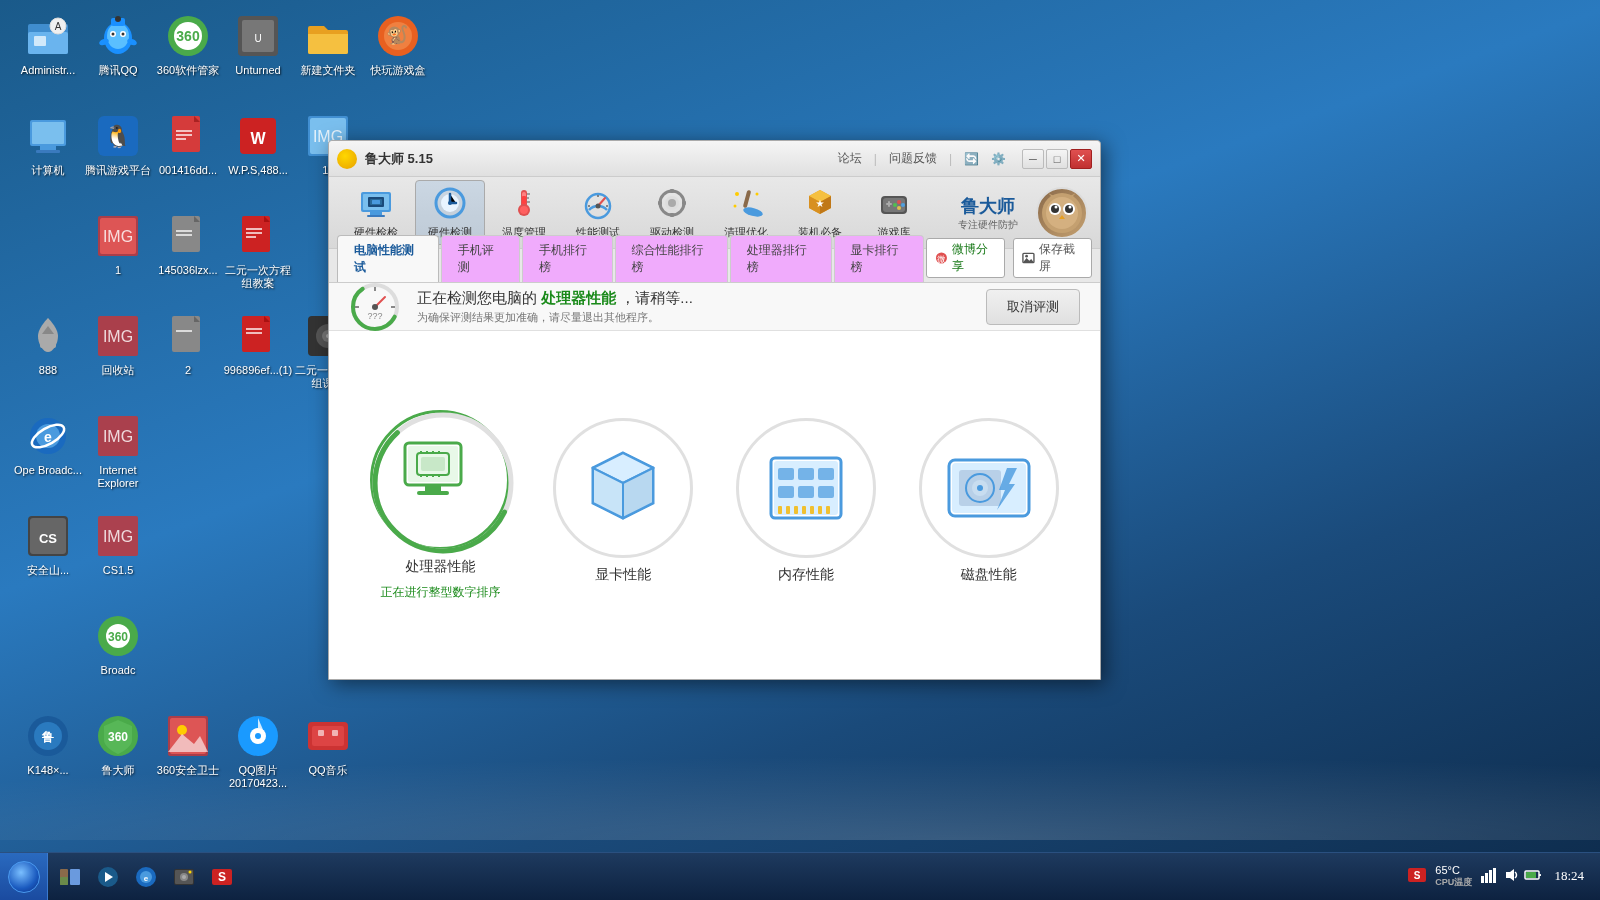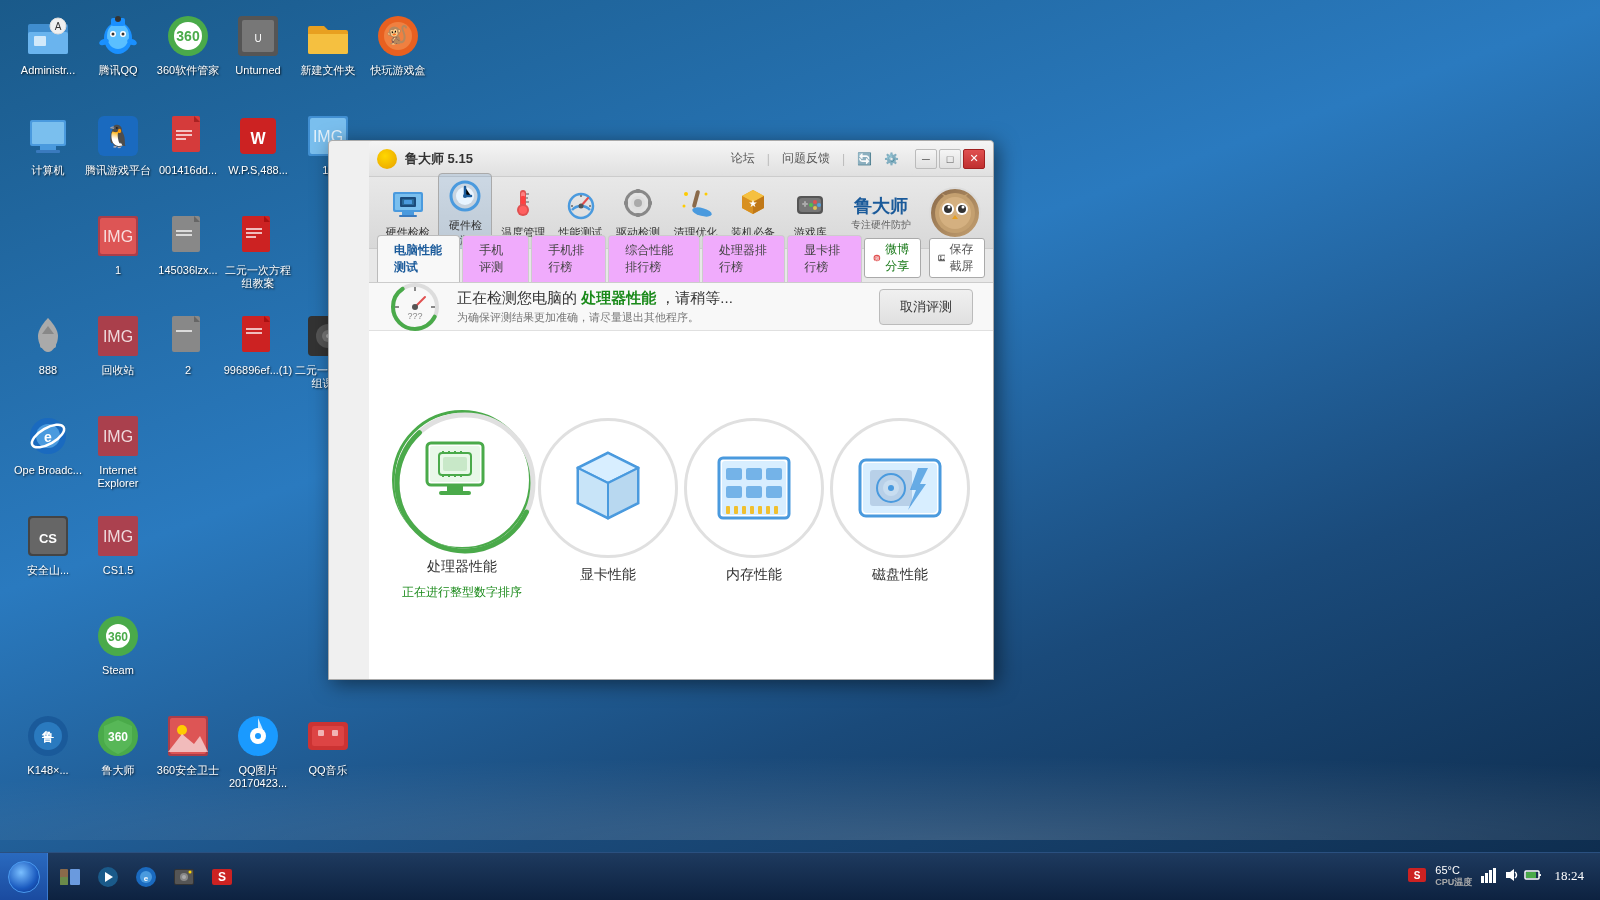--- a/index.html
+++ b/index.html
@@ -139,30 +139,29 @@
       word-break: break-word;
       line-height: 1.2;
       max-width: 76px;
     }
 
     
     .app-window {
       position: absolute;
       top: 140px;
       left: 328px;
-      width: 666px;
+      width: 773px;
       height: 540px;
       background: #f0f0f0;
       border: 1px solid #aaa;
       border-radius: 4px 4px 0 0;
       box-shadow: 4px 4px 20px rgba(0,0,0,0.5);
       display: flex;
       flex-direction: column;
       z-index: 50;
-      padding-left: 40px;
     }
 
     
     .title-bar {
       height: 36px;
       background: linear-gradient(to bottom, #f5f5f5, #e0e0e0);
       border-bottom: 1px solid #ccc;
       display: flex;
       align-items: center;
       padding: 0 8px;
@@ -711,21 +710,21 @@
 
 
   <div class="icon-item" style="left:78px;top:608px">
     <div class="icon-img">
       <svg width="44" height="44" viewBox="0 0 44 44">
         <circle cx="22" cy="22" r="20" fill="#4aaa4a"></circle>
         <circle cx="22" cy="22" r="12" fill="white"></circle>
         <text x="22" y="27" text-anchor="middle" font-size="12" fill="#4aaa4a" font-weight="bold">360</text>
       </svg>
     </div>
-    <div class="icon-label">Steam</div>
+    <div class="icon-label">Broadc</div>
   </div>
 
   <div class="icon-item" style="left:8px;top:708px">
     <div class="icon-img">
       <svg width="44" height="44" viewBox="0 0 44 44">
         <circle cx="22" cy="22" r="20" fill="#1a5a9a"></circle>
         <circle cx="22" cy="22" r="14" fill="#2a7abf"></circle>
         <text x="22" y="27" text-anchor="middle" font-size="12" fill="white" font-weight="bold">鲁</text>
       </svg>
     </div>

